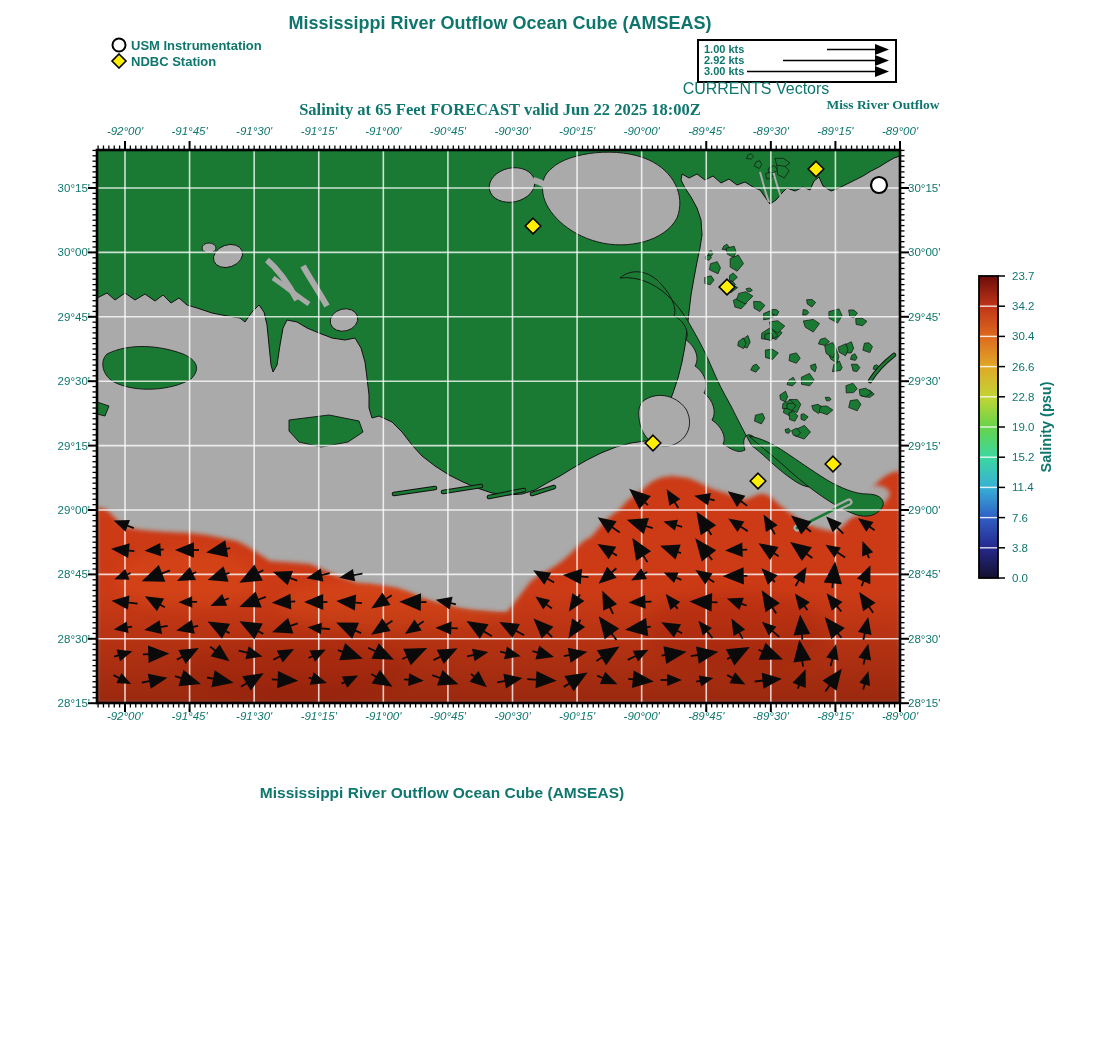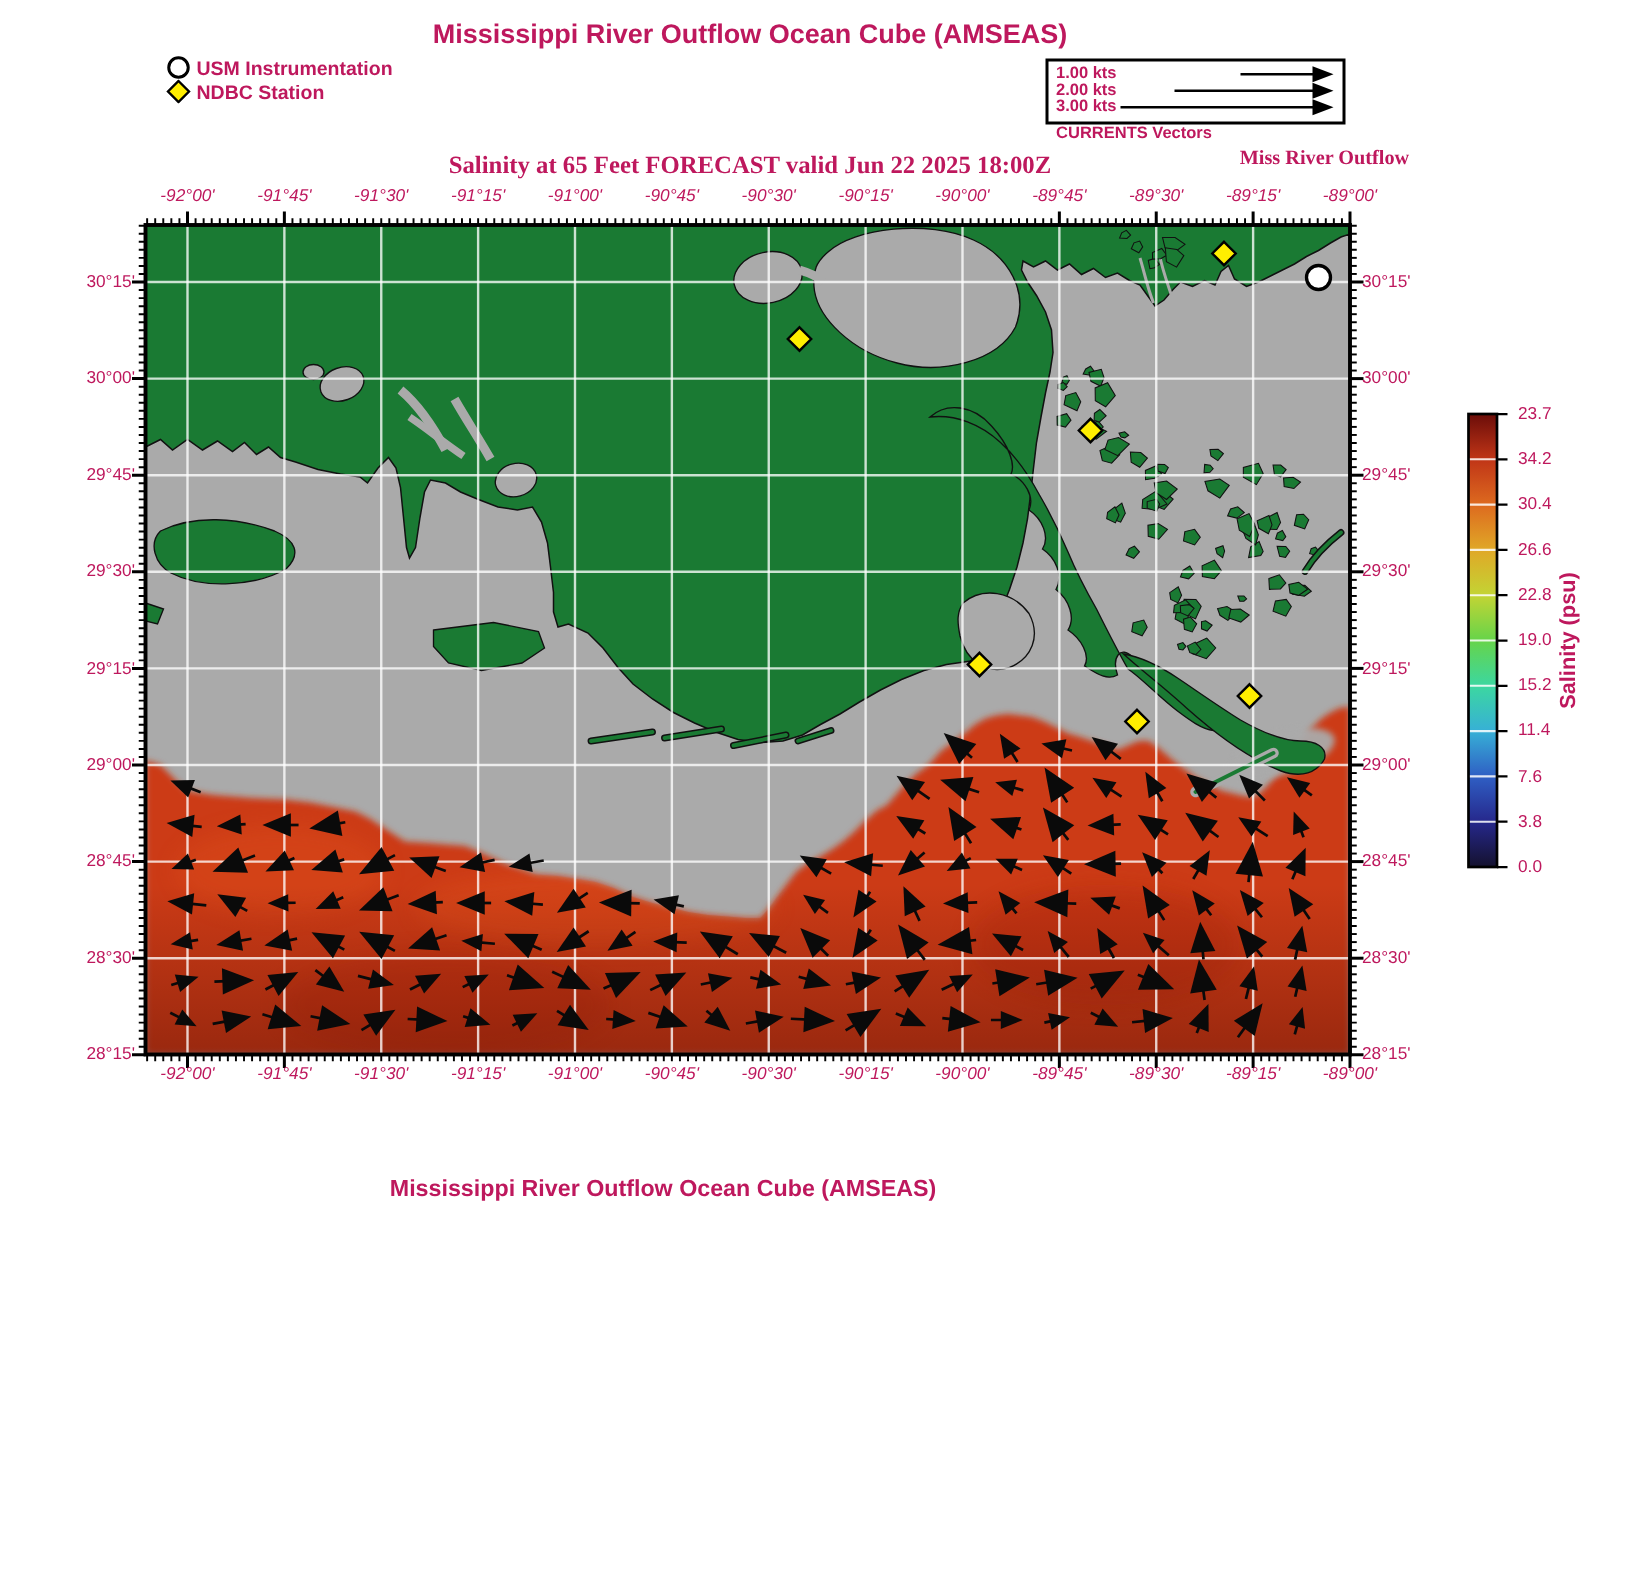--- a/index.html
+++ b/index.html
@@ -1,26 +1,26 @@
 <!DOCTYPE html>
 <html><head>
 <meta charset="utf-8">
 <style>
   html,body{margin:0;padding:0;background:#ffffff;}
   #page{position:relative;width:1100px;height:1050px;background:#fff;overflow:hidden;
-        font-family:"Liberation Sans","DejaVu Sans",sans-serif;color:#be185d;}
+        font-family:"Liberation Sans","DejaVu Sans",sans-serif;color:#0f766e;}
   .abs{position:absolute;}
   .ctr{transform:translate(-50%,-50%);white-space:nowrap;}
   #top-title{left:500px;top:23px;font-size:18px;font-weight:bold;}
   #bottom-title{left:442px;top:793px;font-size:15.5px;font-weight:bold;}
   #subtitle{left:500px;top:110px;font-size:16.5px;font-weight:bold;
             font-family:"Liberation Serif","DejaVu Serif",serif;}
   #miss-river-label{left:841px;top:105px;font-size:13.5px;font-weight:bold;
             font-family:"Liberation Serif","DejaVu Serif",serif;margin-left:42px;}
-  #currents-caption{left:756px;top:89px;font-size:11px;font-weight:bold;}
+  #currents-caption{left:756px;top:89px;font-size:16px;font-weight:normal;}
   #marker-legend{left:110px;top:37px;}
   .leg-row{display:flex;align-items:center;height:16px;font-size:13px;font-weight:bold;}
   .leg-row svg{margin-right:3px;}
   #currents-box{left:697px;top:39px;width:200px;height:44px;border:2.5px solid #000;
                 background:#fff;box-sizing:border-box;}
   .kts-label{position:absolute;left:5px;font-size:11px;font-weight:bold;line-height:11px;}
   .axis-label{position:absolute;font-size:11.5px;white-space:nowrap;}
   .axis-label.ctrx{transform:translate(-50%,-50%);font-style:italic;}
   .axis-label.lft{transform:translate(-100%,-50%);}
   .axis-label.rgt{transform:translate(0,-50%);}
@@ -45,21 +45,21 @@
     <div class="leg-row">
       <svg width="18" height="16">
         <path d="M9,1 L16,8 9,15 2,8 Z" fill="#ffee00" stroke="#000" stroke-width="1.6"></path>
       </svg>
       <span>NDBC Station</span>
     </div>
   </div>
 
   <div id="currents-box" class="abs">
     <div class="kts-label" style="top:3px">1.00 kts</div>
-    <div class="kts-label" style="top:14px">2.00 kts</div>
+    <div class="kts-label" style="top:14px">2.92 kts</div>
     <div class="kts-label" style="top:25px">3.00 kts</div>
     <svg id="currents-arrows" width="148" height="39" style="position:absolute;left:48px;top:0">
         <line x1="80" y1="8.5" x2="130" y2="8.5" stroke="#000" stroke-width="1.6"></line>
         <polygon points="142,8.5 128,3.0999999999999996 128,13.9" fill="#000"></polygon>
         <line x1="36" y1="19.5" x2="130" y2="19.5" stroke="#000" stroke-width="1.6"></line>
         <polygon points="142,19.5 128,14.1 128,24.9" fill="#000"></polygon>
         <line x1="-8" y1="30.5" x2="130" y2="30.5" stroke="#000" stroke-width="1.6"></line>
         <polygon points="142,30.5 128,25.1 128,35.9" fill="#000"></polygon>
       </svg>
   </div>

